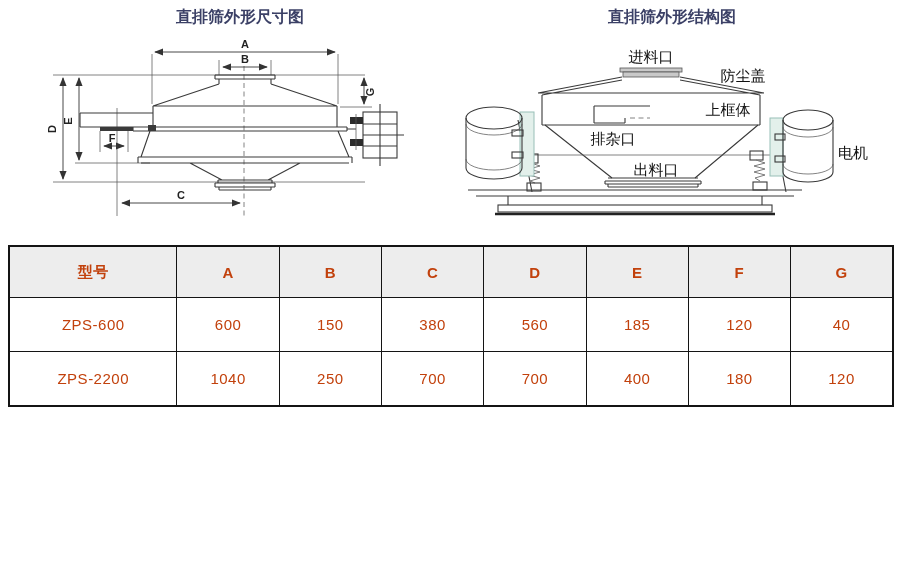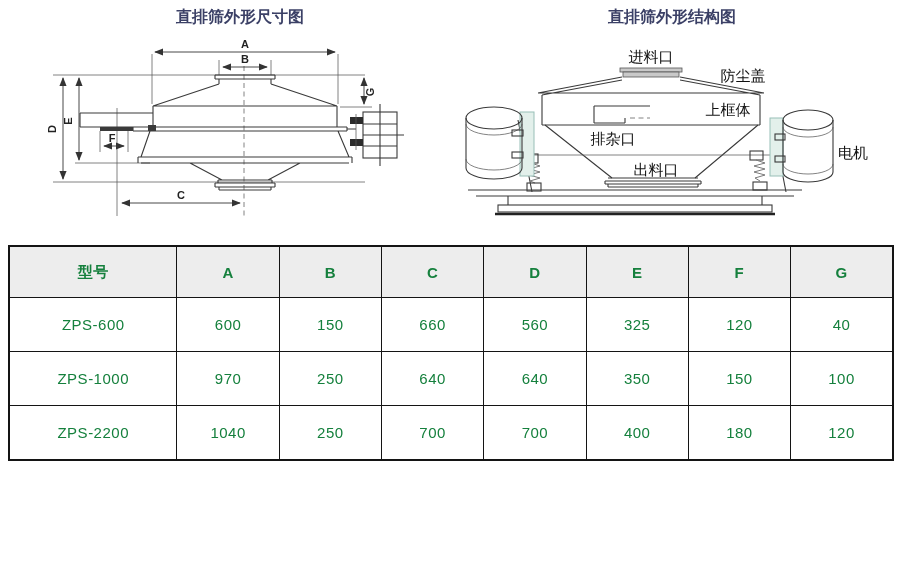--- a/index.html
+++ b/index.html
@@ -19,21 +19,21 @@
   .ttl{font-family:"DejaVu Sans","Liberation Sans",sans-serif;font-size:16px;font-weight:bold;
        fill:var(--title-color,#3b4066);text-anchor:middle;}
   .fillg{fill:#c9c9c9;stroke:#555;stroke-width:0.8;}
   .plate{fill:var(--plate-color,#e3f0eb);stroke:#98bfb7;stroke-width:1;}
   .spring{stroke:#7a7a7a;fill:none;stroke-width:1;}
 
   
   .spec-table{position:absolute;left:8px;top:245px;width:886px;border-collapse:collapse;
               table-layout:fixed;background:#fff;border:2px solid var(--table-border,#141414);}
   .spec-table th,.spec-table td{border:1px solid var(--table-border,#141414);text-align:center;
-              vertical-align:middle;font-size:15px;color:#15803d;letter-spacing:0.5px;}
+              vertical-align:middle;font-size:15px;color:#c2410c;letter-spacing:0.5px;}
   .spec-table th{height:48px;background:var(--header-bg,#ededed);font-weight:bold;}
   .spec-table td{height:51px;font-weight:normal;margin-top:21px;}
 </style>
 </head>
 <body>
 
 <div class="stage">
 
   <svg class="diag diag-left" viewBox="0 0 450 234">
     <defs>
@@ -173,35 +173,25 @@
           <th>E</th>
           <th>F</th>
           <th>G</th>
         </tr>
       </thead>
     <tbody>
         <tr>
           <td>ZPS-600</td>
           <td>600</td>
           <td>150</td>
-          <td>660</td>
+          <td>380</td>
           <td>560</td>
-          <td>325</td>
+          <td>185</td>
           <td>120</td>
           <td>40</td>
-        </tr>
-        <tr>
-          <td>ZPS-1000</td>
-          <td>970</td>
-          <td>250</td>
-          <td>640</td>
-          <td>640</td>
-          <td>350</td>
-          <td>150</td>
-          <td>100</td>
         </tr>
         <tr>
           <td>ZPS-2200</td>
           <td>1040</td>
           <td>250</td>
           <td>700</td>
           <td>700</td>
           <td>400</td>
           <td>180</td>
           <td>120</td>

